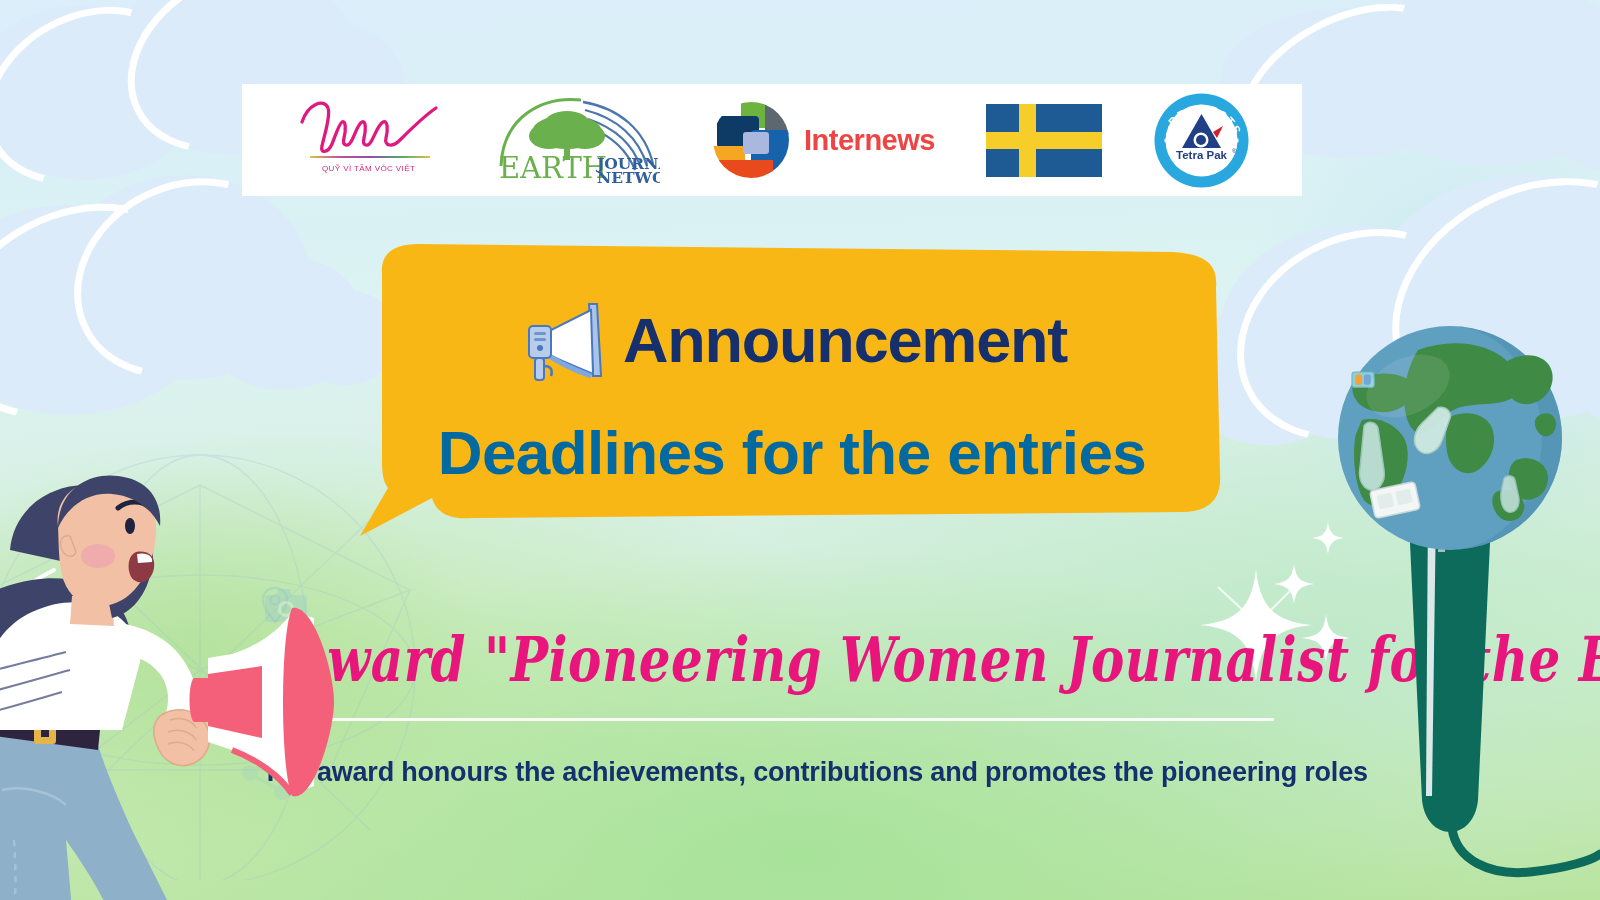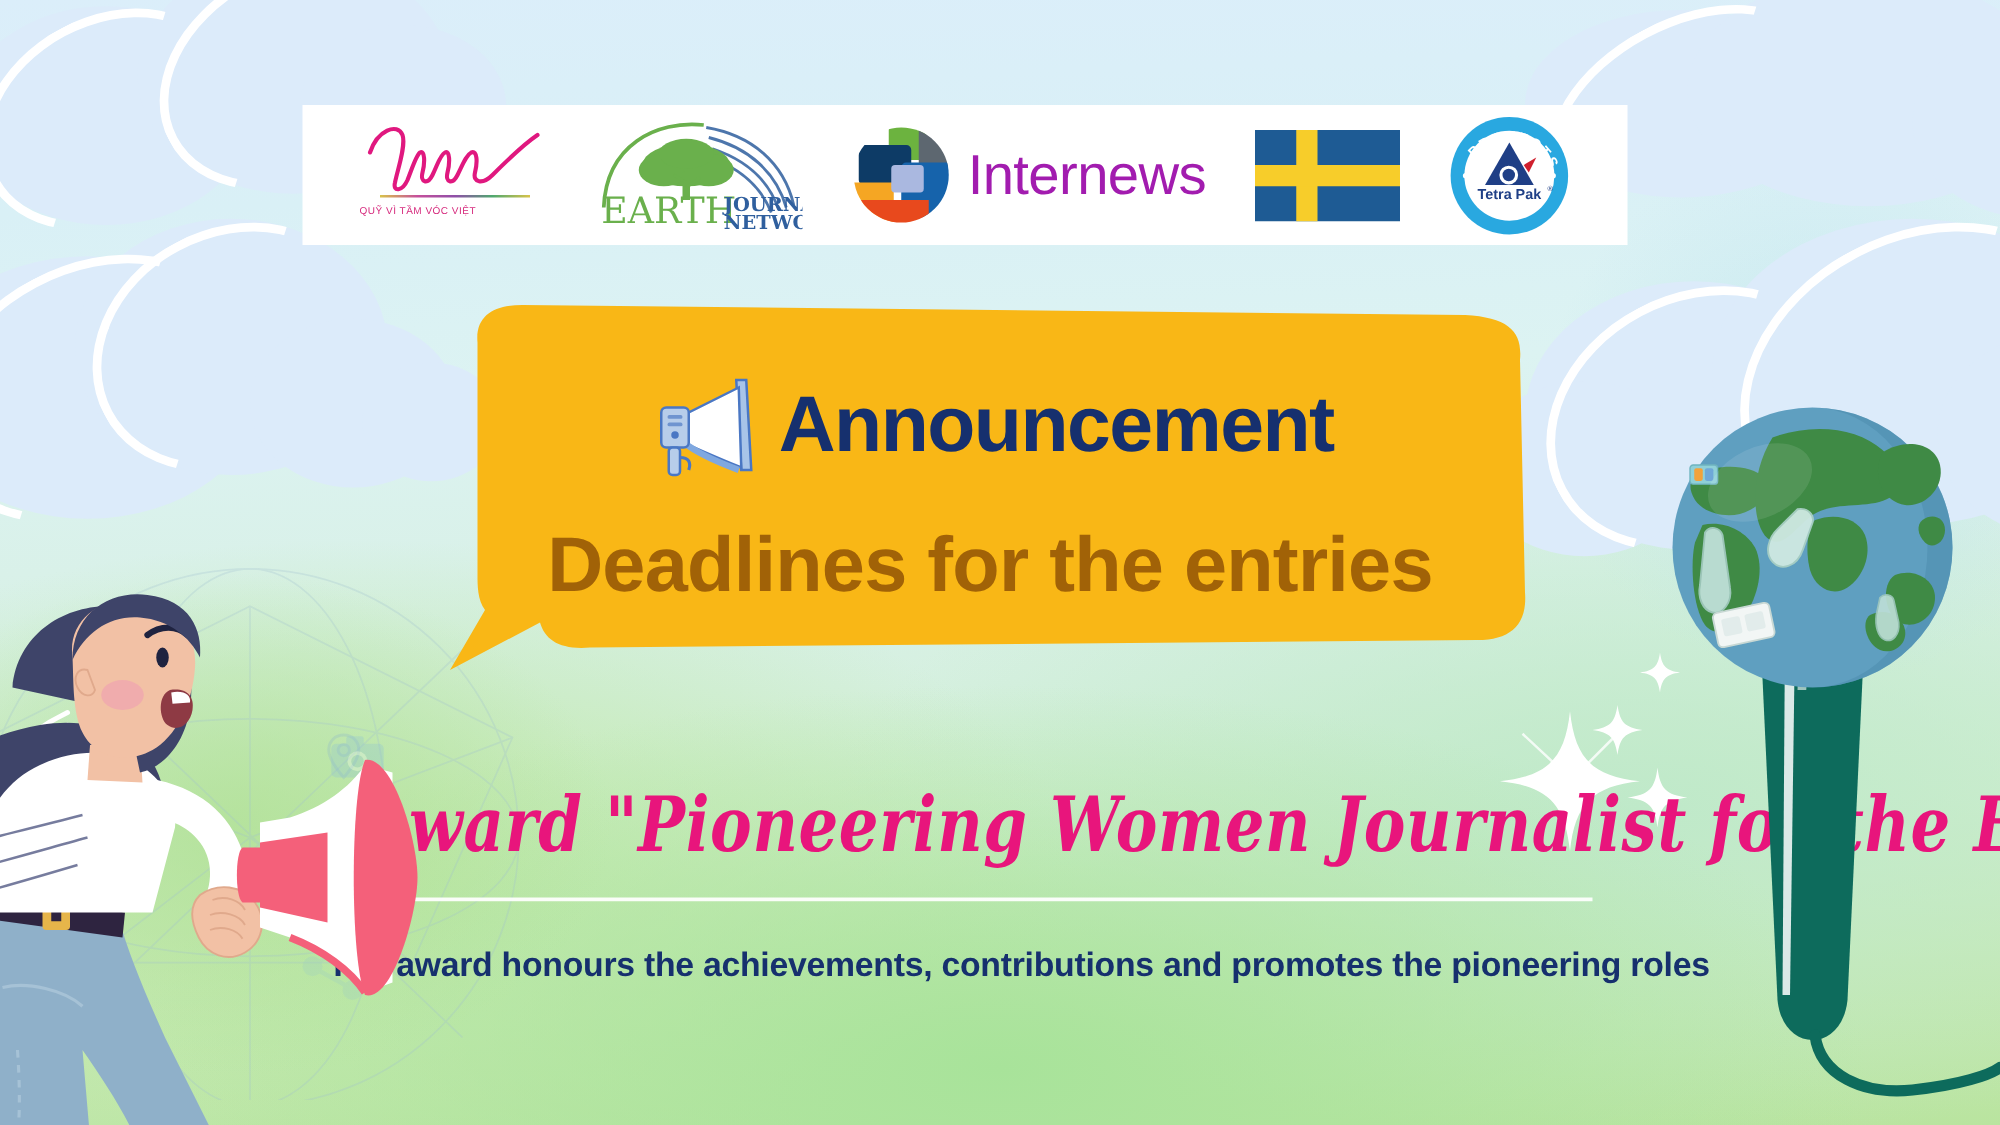--- a/index.html
+++ b/index.html
@@ -102,31 +102,31 @@
 
   
   .true-logo { position:relative; width:150px; height:88px; }
   .true-logo .mark { position:absolute; left:0; top:0; width:150px; height:62px; }
   .true-logo .bar {
     position:absolute; left:16px; top:60px; width:120px; height:2px;
     background:linear-gradient(90deg,#d8c34a,#c64f9b,#8f4fa8,#4fa86f,#d8c34a);
   }
   .true-logo .tag {
     position:absolute; left:0; top:68px; width:150px;
-    font-size:8px; letter-spacing:.4px;
+    text-align:center; font-size:8px; letter-spacing:.4px;
     color:#d62a7d; font-family:"Liberation Sans", sans-serif;
   }
 
   
   .ejn-logo { position:relative; width:165px; height:92px; }
 
   
   .internews-logo { display:flex; align-items:center; gap:13px; }
   .internews-logo .wordmark {
-    font-size:45px; font-weight:normal; color:#a21caf; letter-spacing:-.5px;
+    font-size:29px; font-weight:bold; color:#ef4444; letter-spacing:-.5px;
   }
 
   
   .se-flag { position:relative; width:116px; height:73px; background:#1e5b94; }
   .se-flag .v { position:absolute; left:33px; top:0; width:17px; height:73px; background:#f7cd2a; }
   .se-flag .h { position:absolute; left:0; top:28px; width:116px; height:17px; background:#f7cd2a; }
 
   
   .tetra-logo { position:relative; width:97px; height:97px; }
 
@@ -139,21 +139,21 @@
   }
   .bubble-line1 {
     display:flex; align-items:center; gap:10px;
     margin-top:14px;
   }
   .announce-text {
     font-size:63px; font-weight:bold; color:#16306e;
     letter-spacing:-1.2px; line-height:1;
   }
   .deadline-text {
-    font-size:62px; font-weight:bold; color:#a16207;
+    font-size:62px; font-weight:bold; color:#0369a1;
     letter-spacing:-.6px; line-height:1; margin-top:14px;
   }
 
   
   .script-head {
     position:absolute; left:290px; top:630px; width:1000px;
     text-align:center; z-index:5;
     font-family:"DejaVu Serif", serif;
     font-style:italic; font-weight:bold;
     font-size:50px; color:#e8157c;

